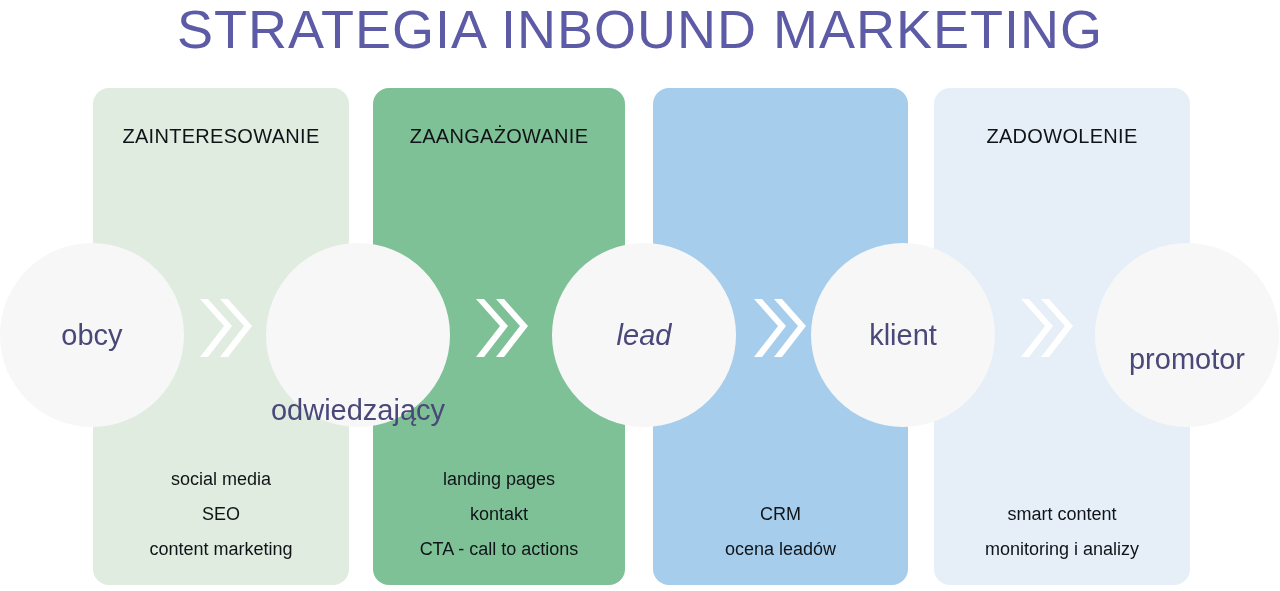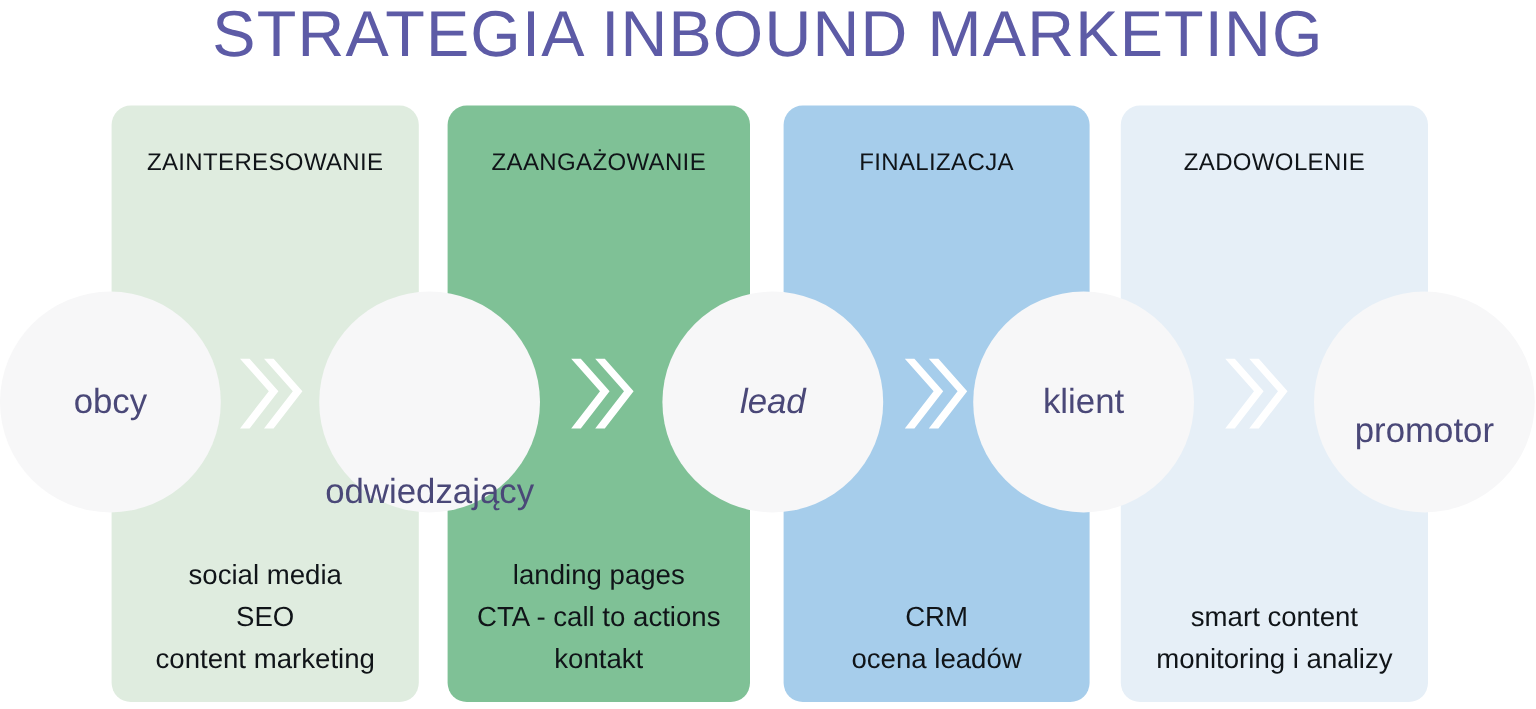--- a/index.html
+++ b/index.html
@@ -64,21 +64,21 @@
     color: #101418;
     white-space: nowrap;
     line-height: 28px;
   }
   .col-footer {
     position: absolute;
     left: 0;
     width: 100%;
     bottom: 18px;
     text-align: center;
-    font-size: 23px;
+    font-size: 18px;
     line-height: 35px;
     color: #101418;
     white-space: nowrap;
     margin-top: 41px;
   }
   .col-footer .fline { display: block; }
 
   
   #circles {
     position: absolute;
@@ -127,26 +127,25 @@
         <div class="col-footer">
           <span class="fline">social media</span>
           <span class="fline">SEO</span>
           <span class="fline">content marketing</span>
         </div>
       </div>
       <div class="column" style="left: 373px; width: 252px; background: rgb(127, 193, 150);">
         <div class="col-header">ZAANGAŻOWANIE</div>
         <div class="col-footer">
           <span class="fline">landing pages</span>
+          <span class="fline">kontakt</span>
           <span class="fline">CTA - call to actions</span>
-          <span class="fline">kontakt</span>
         </div>
       </div>
       <div class="column" style="left: 653px; width: 255px; background: rgb(166, 205, 235);">
-        <div class="col-header">FINALIZACJA</div>
         <div class="col-footer">
           <span class="fline">CRM</span>
           <span class="fline">ocena leadów</span>
         </div>
       </div>
       <div class="column" style="left: 934px; width: 256px; background: rgb(230, 239, 247);">
         <div class="col-header">ZADOWOLENIE</div>
         <div class="col-footer">
           <span class="fline">smart content</span>
           <span class="fline">monitoring i analizy</span>

